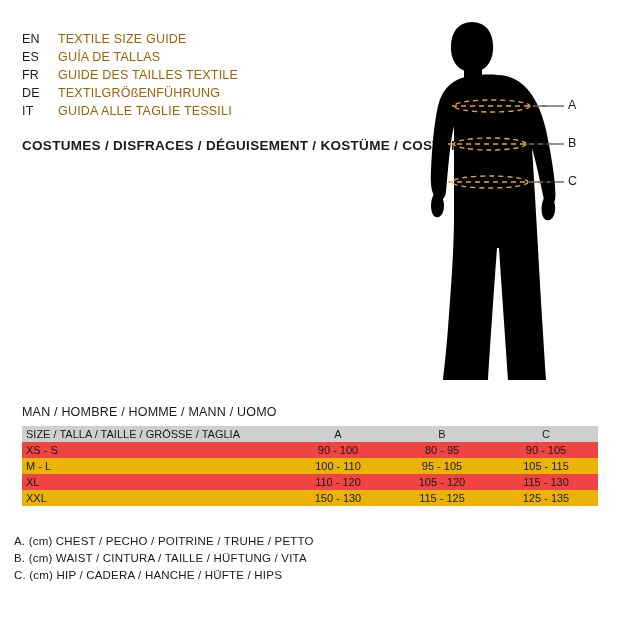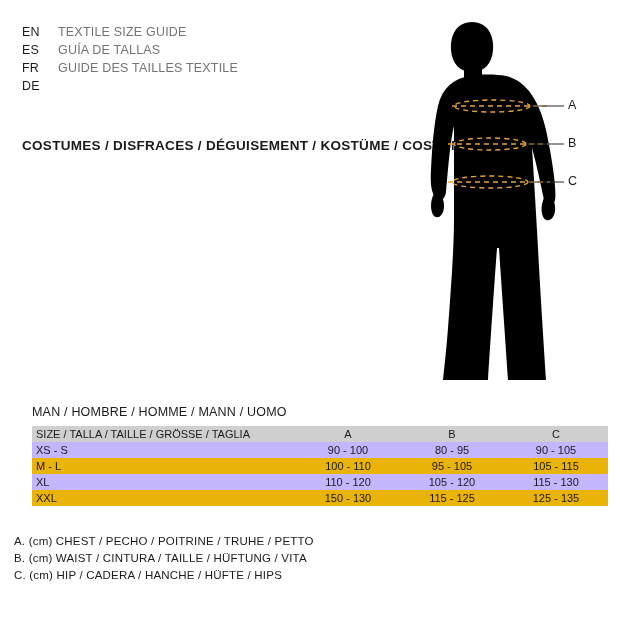--- a/index.html
+++ b/index.html
@@ -18,37 +18,37 @@
   .page {
     position: relative;
     width: 620px;
     height: 620px;
   }
 
   
   .lang-block {
     position: absolute;
     left: 22px;
-    top: 25px;
+    top: 32px;
     width: 320px;
   }
   .lang-row {
     display: flex;
     align-items: baseline;
     height: 18px;
     font-size: 12.5px;
     letter-spacing: 0.2px;
   }
   .lang-code {
     width: 36px;
     flex: 0 0 36px;
     color: #1a1a1a;
   }
   .lang-text {
-    color: #737373;
+    color: #a16207;
   }
 
   
   .costumes-title {
     position: absolute;
     left: 22px;
     top: 138px;
     font-size: 13.5px;
     font-weight: bold;
     letter-spacing: 0.3px;
@@ -61,21 +61,21 @@
     left: 420px;
     top: 18px;
     width: 190px;
     height: 375px;
   }
   .figure-wrap svg { display: block; }
 
   
   .table-section {
     position: absolute;
-    left: 32px;
+    left: 22px;
     top: 405px;
     width: 576px;
   }
   .table-title {
     font-size: 12.5px;
     letter-spacing: 0.2px;
     margin-bottom: 7px;
     color: #1a1a1a;
   }
   table.size-table {
@@ -94,21 +94,21 @@
     color: #1a1a1a;
     margin-top: 37px;
   }
   table.size-table th.label-col,
   table.size-table td.label-col {
     text-align: left;
     padding-left: 4px;
     width: 260px;
   }
   tr.head-row { background: #cfcfcf; }
-  tr.row-odd { background: #c4b5fd; }
+  tr.row-odd { background: #ef4444; }
   tr.row-even { background: #eab308; }
 
   
   .legend {
     position: absolute;
     left: 14px;
     top: 533px;
     width: 500px;
   }
   .legend-line {
@@ -131,20 +131,25 @@
     <div class="lang-row">
       <span class="lang-code">ES</span>
       <span class="lang-text">GUÍA DE TALLAS</span>
     </div>
     <div class="lang-row">
       <span class="lang-code">FR</span>
       <span class="lang-text">GUIDE DES TAILLES TEXTILE</span>
     </div>
     <div class="lang-row">
       <span class="lang-code">DE</span>
+      <span class="lang-text">TEXTILGRÖßENFÜHRUNG</span>
+    </div>
+    <div class="lang-row">
+      <span class="lang-code">IT</span>
+      <span class="lang-text">GUIDA ALLE TAGLIE TESSILI</span>
     </div>
   </div>
 
   <div class="costumes-title">COSTUMES / DISFRACES / DÉGUISEMENT / KOSTÜME / COSTUMI</div>
 
   <div class="figure-wrap">
     <svg width="190" height="375" viewBox="0 0 190 375" xmlns="http://www.w3.org/2000/svg">
 
       <path d="M52 4 C36 4 30 18 31 32 C32 46 40 54 52 54 C64 54 72 46 73 32 C74 18 68 4 52 4 Z" fill="#000000"></path>
 

